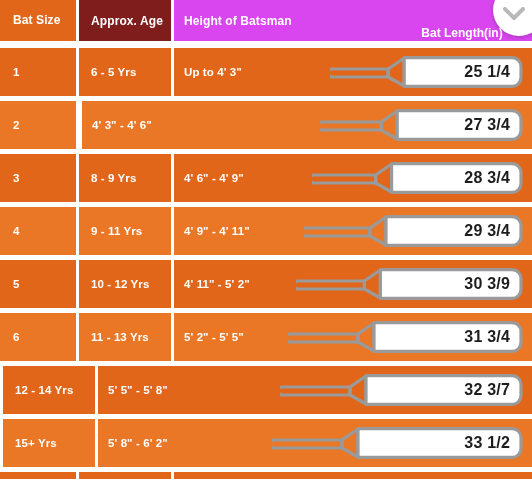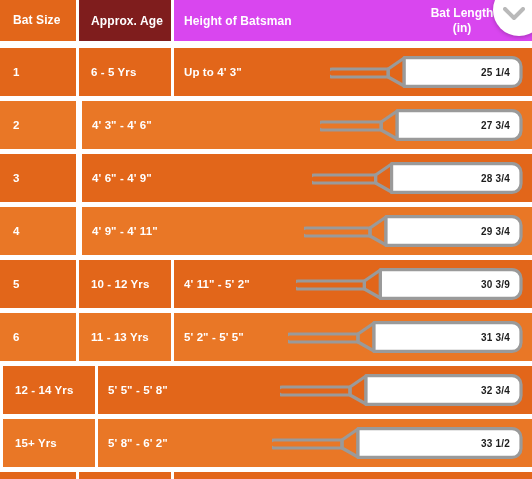--- a/index.html
+++ b/index.html
@@ -113,22 +113,22 @@
   .header-row .c-age    { background: #7f1d1d; }
   .header-row .c-height { background: #d946ef; }
 
   .c-length-head {
     position: absolute;
     right: 0;
     top: 0;
     width: 140px;
     height: 100%;
     display: flex;
-    flex-direction: column;
-    align-items: center;
+    flex-direction: row;
+    align-items: flex-end;
     justify-content: center;
     color: #ffffff;
     font-weight: bold;
     font-size: 12px;
     line-height: 15px;
     z-index: 3;
     pointer-events: none;
   }
 
   
@@ -151,21 +151,21 @@
     pointer-events: none;
   }
   .bat svg { display: block; }
 
   
   .len {
     position: absolute;
     top: 50%;
     transform: translateY(-50%);
     right: 22px;
-    font-size: 10px;
+    font-size: 16px;
     font-weight: bold;
     color: #1d1d1d;
     z-index: 6;
     letter-spacing: 0.2px;
   }
 
   
   .scroll-badge {
     position: absolute;
     right: -13px;
@@ -241,35 +241,37 @@
             <path d="M 61.199999999999996,14 L 77.19999999999999,3 L 77.19999999999999,31 L 61.199999999999996,22 Z" fill="none" stroke="#9a9a9a" stroke-width="3.2" stroke-linejoin="round"></path>
             <path d="M 77.19999999999999,2.6 h 114.80000000000001 a 9,9 0 0 1 9,9 v 10.8 a 9,9 0 0 1 -9,9 h -114.80000000000001 z" fill="#ffffff" stroke="#9a9a9a" stroke-width="3.2" stroke-linejoin="round"></path>
           </svg>
         </div>
         <div class="len">27 3/4</div>
       </div>
       <div class="sep"></div>
       <div class="row data-row">
         <div class="cell c-size bg-dark" style="white-space: pre-line;">3</div>
         <div class="gap-v"></div>
+        <div class="cell c-age bg-dark">8 - 9 Yrs</div>
         <div class="gap-v"></div>
         <div class="cell c-height bg-mid" style="background: rgb(226, 102, 26);">4' 6" - 4' 9"</div>
         <div class="bat" style="left: 312px; width: 212px;">
           <svg width="212" height="34" viewBox="0 0 212 34">
             <path d="M 2,14 h 61.599999999999994 v 8 h -61.599999999999994 a 4,4 0 0 1 0,-8 z" fill="none" stroke="#9a9a9a" stroke-width="3.2" stroke-linejoin="round"></path>
             <path d="M 63.599999999999994,14 L 79.6,3 L 79.6,31 L 63.599999999999994,22 Z" fill="none" stroke="#9a9a9a" stroke-width="3.2" stroke-linejoin="round"></path>
             <path d="M 79.6,2.6 h 120.4 a 9,9 0 0 1 9,9 v 10.8 a 9,9 0 0 1 -9,9 h -120.4 z" fill="#ffffff" stroke="#9a9a9a" stroke-width="3.2" stroke-linejoin="round"></path>
           </svg>
         </div>
         <div class="len">28 3/4</div>
       </div>
       <div class="sep"></div>
       <div class="row data-row">
         <div class="cell c-size bg-light" style="white-space: pre-line;">4</div>
         <div class="gap-v"></div>
+        <div class="cell c-age bg-light">9 - 11 Yrs</div>
         <div class="gap-v"></div>
         <div class="cell c-height bg-light" style="background: rgb(233, 119, 38);">4' 9" - 4' 11"</div>
         <div class="bat" style="left: 304px; width: 220px;">
           <svg width="220" height="34" viewBox="0 0 220 34">
             <path d="M 2,14 h 64 v 8 h -64 a 4,4 0 0 1 0,-8 z" fill="none" stroke="#9a9a9a" stroke-width="3.2" stroke-linejoin="round"></path>
             <path d="M 66,14 L 82,3 L 82,31 L 66,22 Z" fill="none" stroke="#9a9a9a" stroke-width="3.2" stroke-linejoin="round"></path>
             <path d="M 82,2.6 h 126 a 9,9 0 0 1 9,9 v 10.8 a 9,9 0 0 1 -9,9 h -126 z" fill="#ffffff" stroke="#9a9a9a" stroke-width="3.2" stroke-linejoin="round"></path>
           </svg>
         </div>
         <div class="len">29 3/4</div>
@@ -312,21 +314,21 @@
         <div class="cell c-age bg-dark">12 - 14 Yrs</div>
         <div class="gap-v"></div>
         <div class="cell c-height bg-mid" style="background: rgb(226, 102, 26);">5' 5" - 5' 8"</div>
         <div class="bat" style="left: 280px; width: 244px;">
           <svg width="244" height="34" viewBox="0 0 244 34">
             <path d="M 2,14 h 68 v 8 h -68 a 4,4 0 0 1 0,-8 z" fill="none" stroke="#9a9a9a" stroke-width="3.2" stroke-linejoin="round"></path>
             <path d="M 70,14 L 86,3 L 86,31 L 70,22 Z" fill="none" stroke="#9a9a9a" stroke-width="3.2" stroke-linejoin="round"></path>
             <path d="M 86,2.6 h 146 a 9,9 0 0 1 9,9 v 10.8 a 9,9 0 0 1 -9,9 h -146 z" fill="#ffffff" stroke="#9a9a9a" stroke-width="3.2" stroke-linejoin="round"></path>
           </svg>
         </div>
-        <div class="len">32 3/4</div>
+        <div class="len">32 3/7</div>
       </div>
       <div class="sep"></div>
       <div class="row data-row">
         <div class="gap-v"></div>
         <div class="cell c-age bg-light">15+ Yrs</div>
         <div class="gap-v"></div>
         <div class="cell c-height bg-light" style="background: rgb(233, 119, 38);">5' 8" - 6' 2"</div>
         <div class="bat" style="left: 272px; width: 252px;">
           <svg width="252" height="34" viewBox="0 0 252 34">
             <path d="M 2,14 h 68 v 8 h -68 a 4,4 0 0 1 0,-8 z" fill="none" stroke="#9a9a9a" stroke-width="3.2" stroke-linejoin="round"></path>

